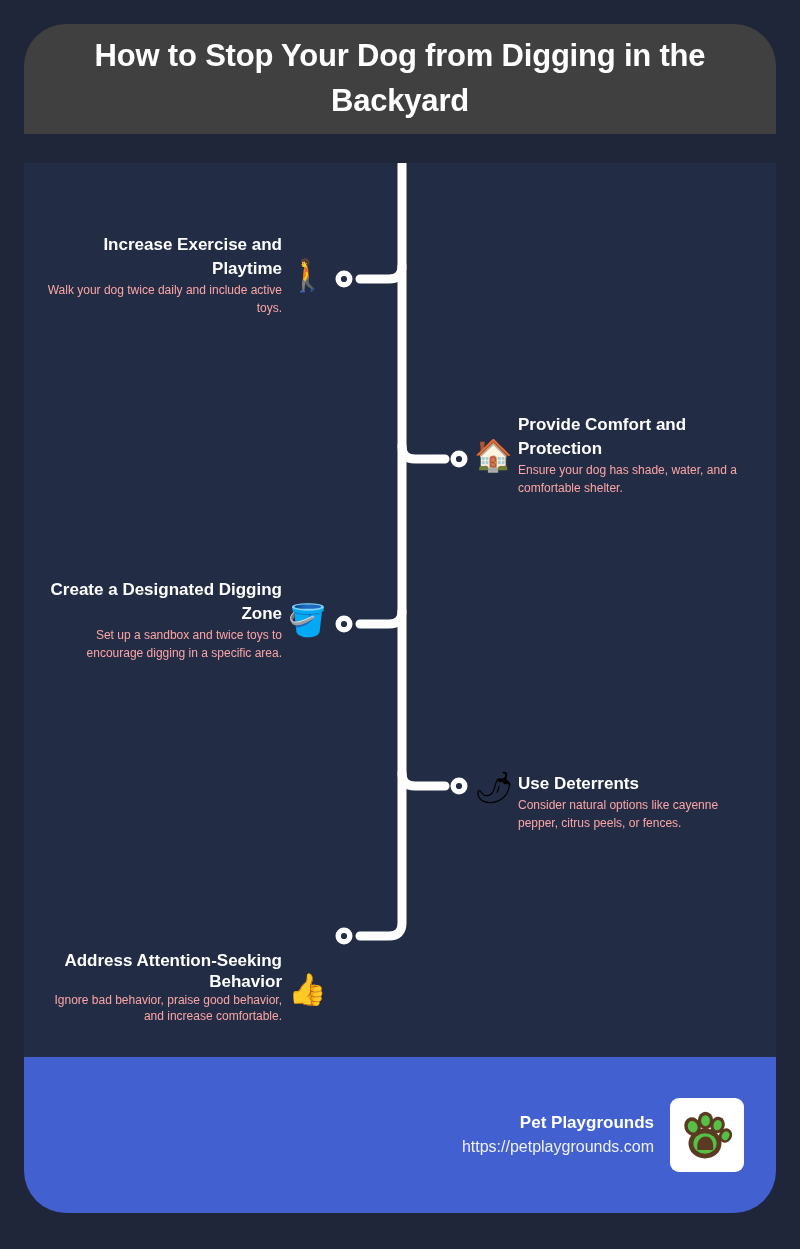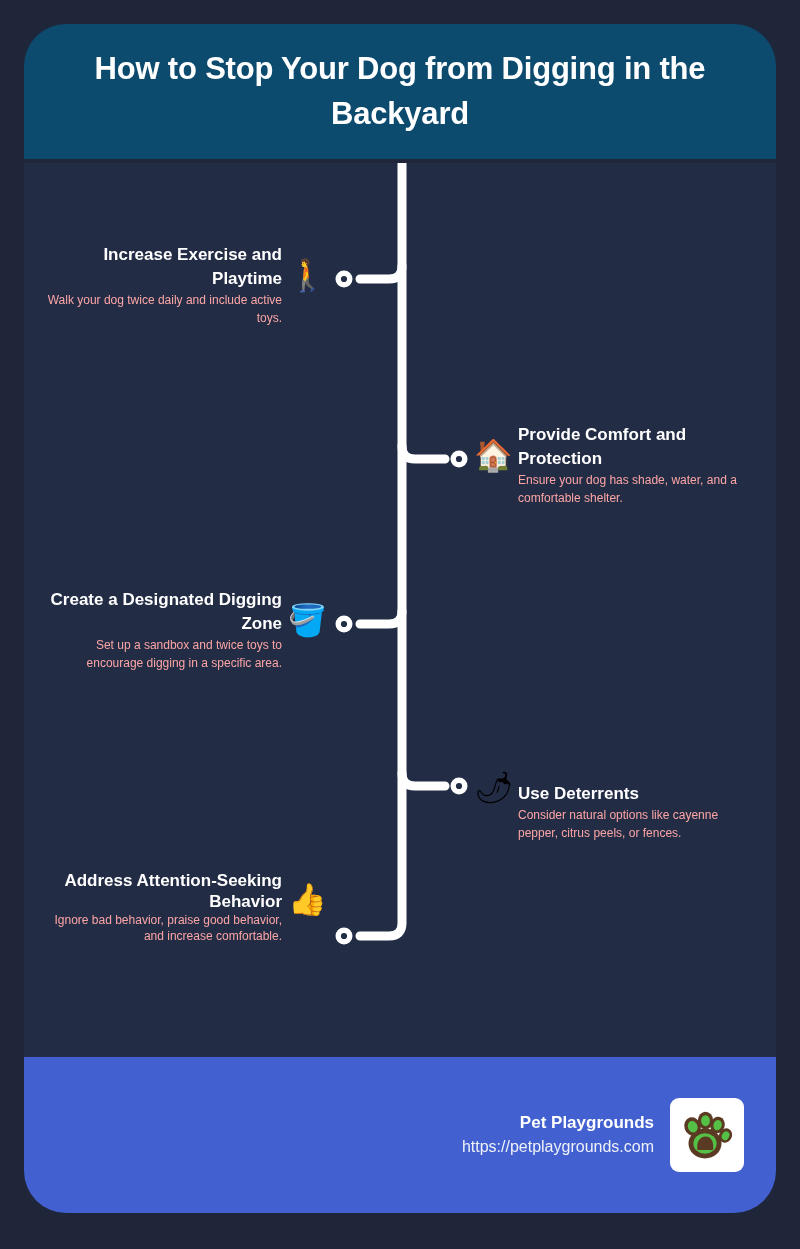--- a/index.html
+++ b/index.html
@@ -15,22 +15,22 @@
     overflow: hidden;
     font-family: "Liberation Sans", sans-serif;
   }
 
   
   #header {
     position: absolute;
     left: 24px;
     top: 24px;
     width: 752px;
-    height: 135px;
-    background: #0c4a6e;
+    height: 110px;
+    background: #404040;
     border-radius: 42px 42px 0 0;
     box-sizing: border-box;
     display: flex;
     align-items: center;
     justify-content: center;
     padding: 0 44px;
   }
   #header-title {
     color: #ffffff;
     font-size: 31px;
@@ -76,21 +76,21 @@
     width: 238px;
   }
   .step.left .step-text { text-align: right; }
   .step.right .step-text { text-align: left; }
 
   .step-title {
     color: #ffffff;
     font-size: 17px;
     font-weight: bold;
     line-height: 1.42;
-    margin: 12px 0 1px 0;
+    margin: 2px 0 1px 0;
   }
   .step-desc {
     color: #fca5a5;
     font-size: 12px;
     line-height: 1.45;
     margin: 0;
   }
   .step.tight .step-title { line-height: 1.24; }
   .step.tight .step-desc  { line-height: 1.30; }
 
@@ -208,21 +208,21 @@
   </div>
 
   <div class="step right" style="left:474px; top:770px; width:292px;">
     <div class="step-emoji" style="margin-top:2px;">🌶</div>
     <div class="step-text">
       <p class="step-title">Use Deterrents</p>
       <p class="step-desc">Consider natural options like cayenne pepper, citrus peels, or fences.</p>
     </div>
   </div>
 
-  <div class="step left tight" style="left:36px; top:858px; width:292px;">
+  <div class="step left tight" style="left:36px; top:948px; width:292px;">
     <div class="step-text">
       <p class="step-title">Address Attention-Seeking Behavior</p>
       <p class="step-desc">Ignore bad behavior, praise good behavior, and increase comfortable.</p>
     </div>
     <div class="step-emoji" style="margin-top:26px;">👍</div>
   </div>
 
   <div id="footer">
     <div id="footer-text">
       <div id="footer-brand">Pet Playgrounds</div>

